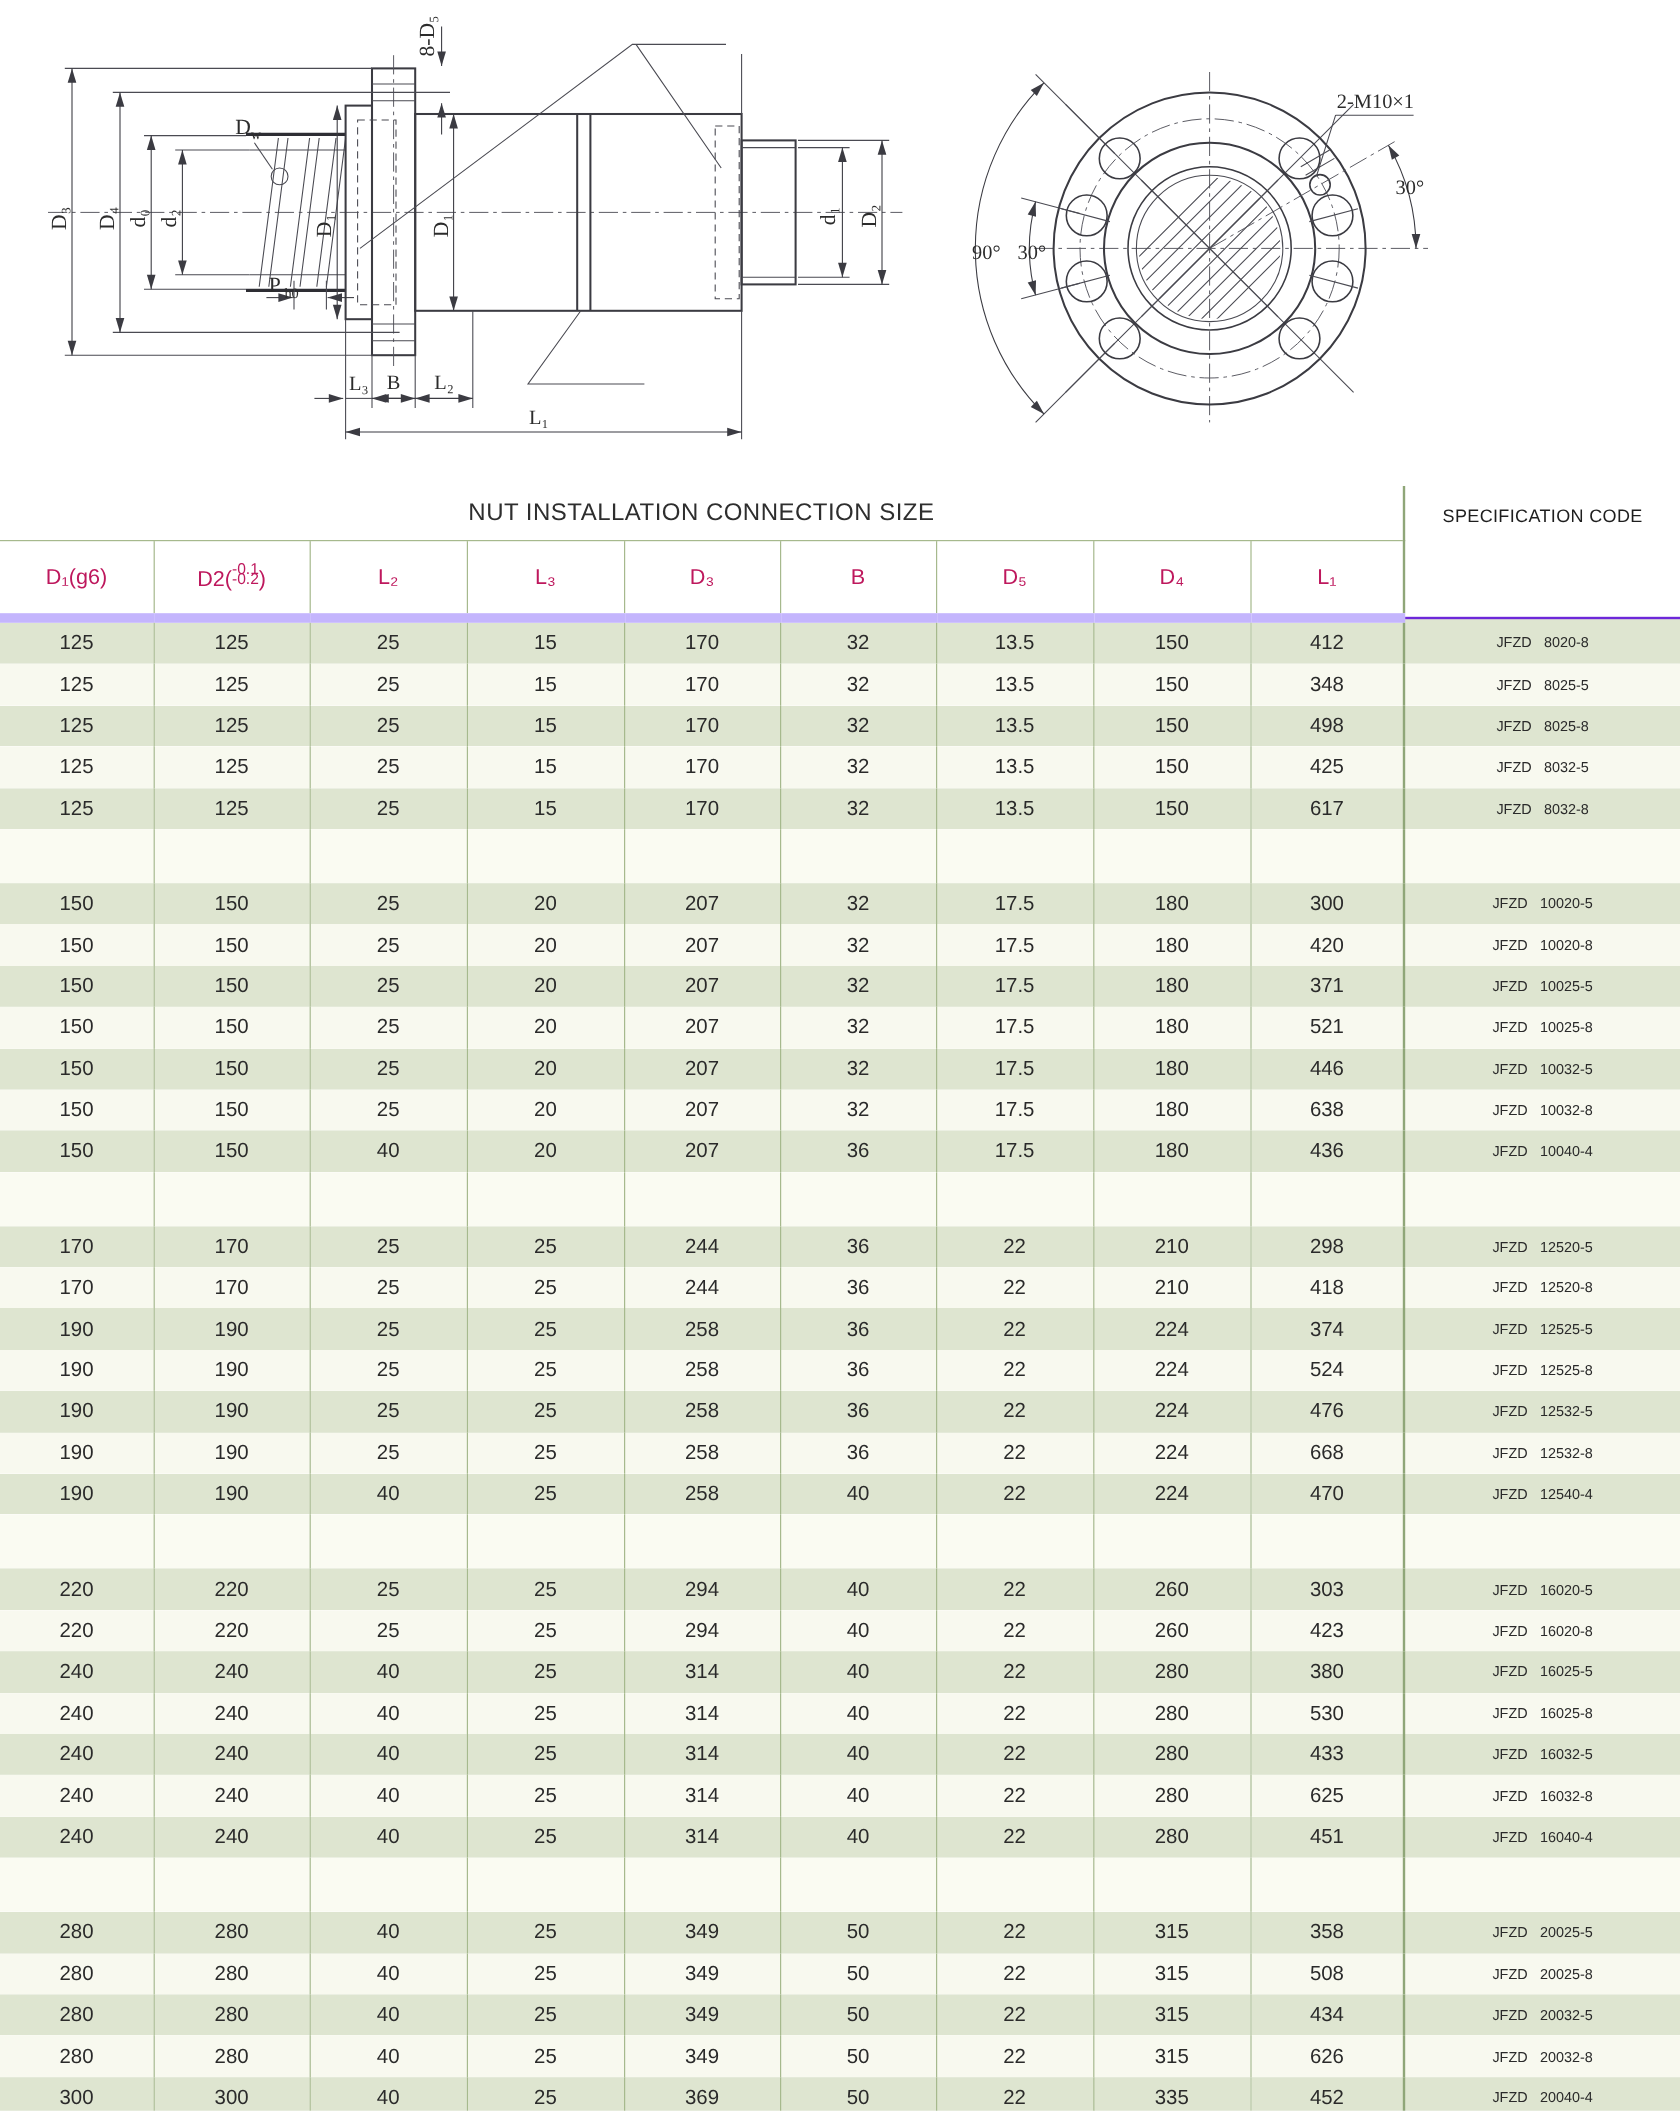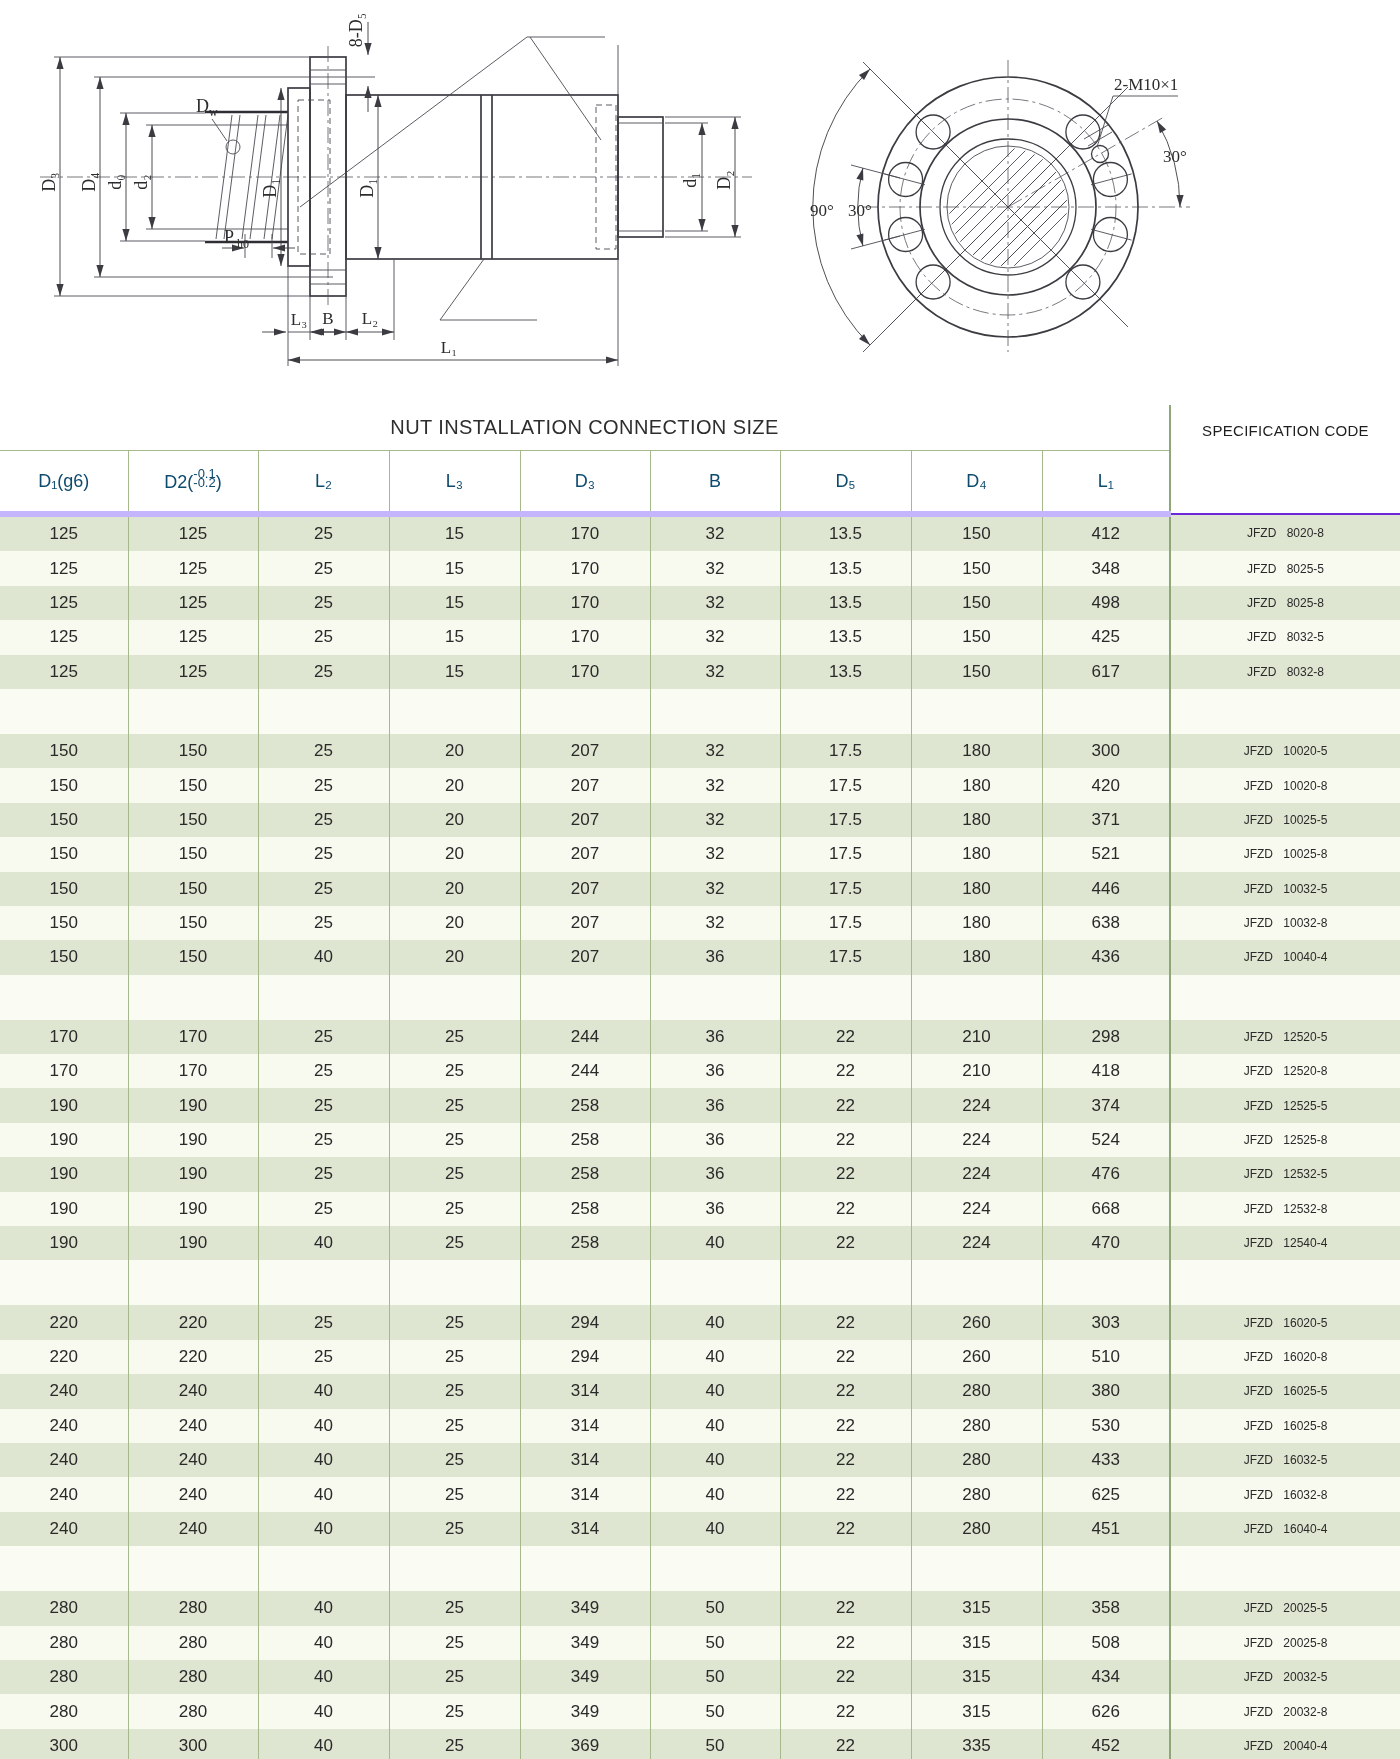--- a/index.html
+++ b/index.html
@@ -21,21 +21,21 @@
   .dim{fill:none;stroke:#3b3b42;stroke-width:0.9;marker-start:url(#ar);marker-end:url(#ar);}
   .dime{fill:none;stroke:#3b3b42;stroke-width:0.9;marker-end:url(#ar);}
 
   table{border-collapse:collapse;table-layout:fixed;width:1400px;}
   th,td{padding:0;text-align:center;vertical-align:middle;border-left:1px solid #a6b98d;
         font-weight:normal;overflow:hidden;white-space:nowrap;}
   tr>*:first-child{border-left:none;}
   .spec-b{border-left:2px solid #8fa678 !important;}
   .title-cell{height:45px;border-bottom:1px solid #a6b98d;font-size:20px;color:#2e2e2e;letter-spacing:.4px;}
   .spec-head{font-size:15px;vertical-align:top;padding-top:17px;border-bottom:2px solid #6d28d9;color:#1e1e1e;letter-spacing:.3px;}
-  .colh{height:60px;font-size:18px;border-bottom:6px solid #c4b5fd;color:#0c4a6e;}
+  .colh{height:60px;font-size:18px;border-bottom:8px solid #c4b5fd;color:#be185d;}
   tbody td{height:34.4px;font-size:17px;color:#2a2a2a;}
   tr.g{background:#dee5d0;}
   tr.w{background:#f8f9ef;}
   tr.sep{background:#fafbf2;}
   tr.sep td{height:45px;}
   td.spec{font-size:12px;word-spacing:7px;}
   .tol{display:inline-block;vertical-align:1px;font-size:13px;line-height:9px;text-align:right;}
   .tol span{display:block;}
 </style>
 </head>
@@ -469,21 +469,21 @@
       </tr>
       <tr class="w">
         <td>220</td>
         <td>220</td>
         <td>25</td>
         <td>25</td>
         <td>294</td>
         <td>40</td>
         <td>22</td>
         <td>260</td>
-        <td>510</td>
+        <td>423</td>
         <td class="spec spec-b">JFZD 16020-8</td>
       </tr>
       <tr class="g">
         <td>240</td>
         <td>240</td>
         <td>40</td>
         <td>25</td>
         <td>314</td>
         <td>40</td>
         <td>22</td>

